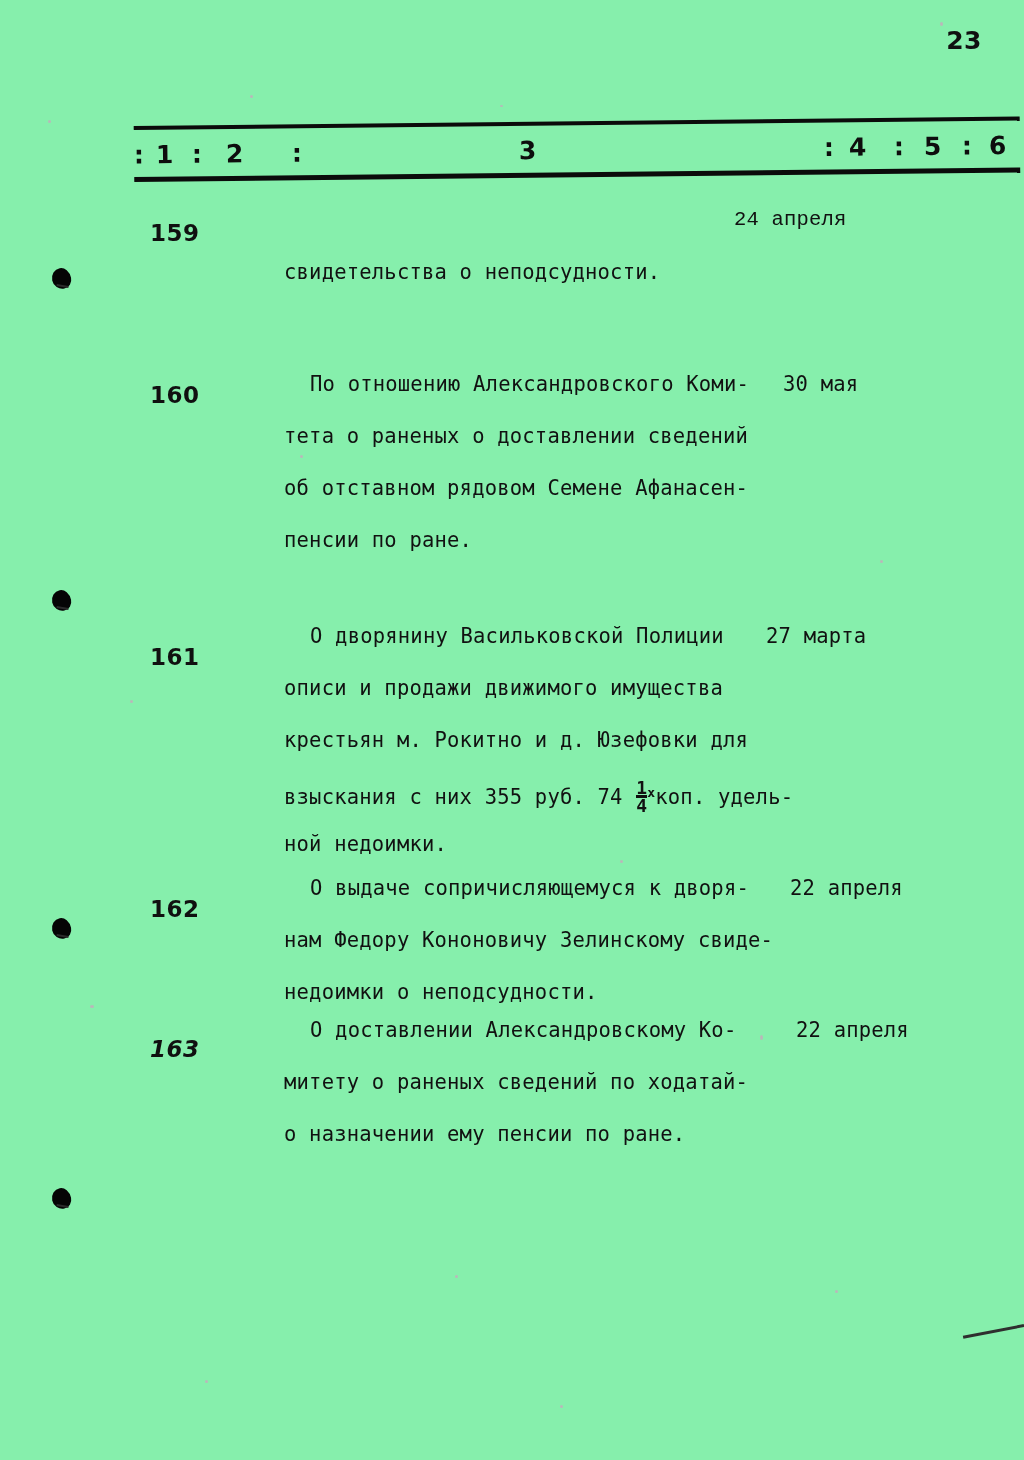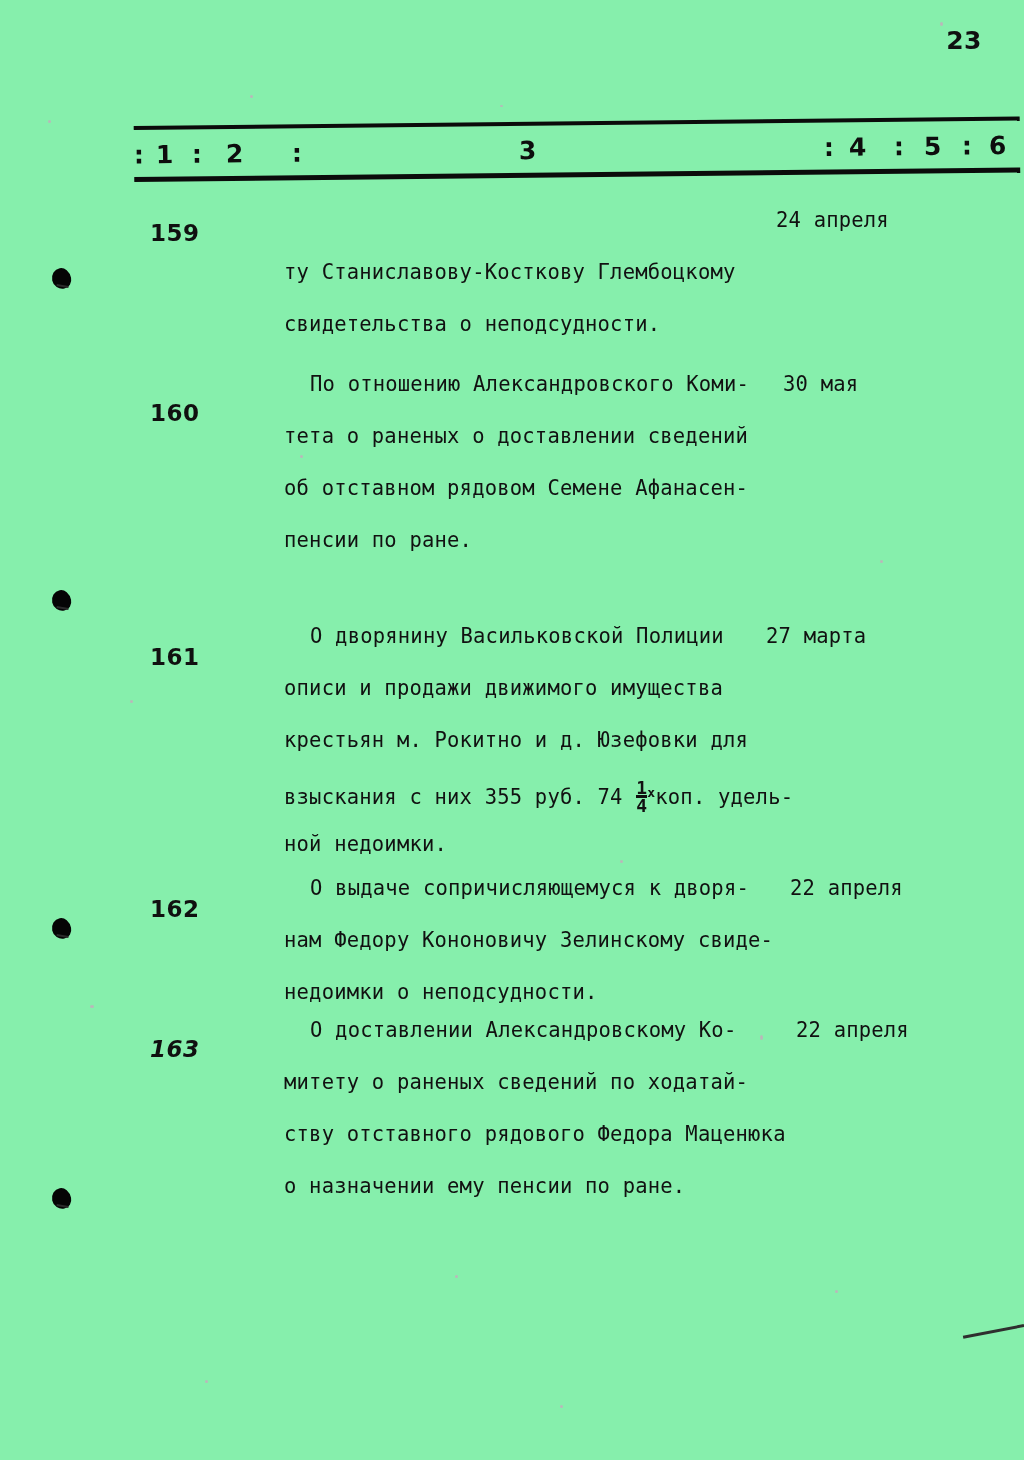--- a/index.html
+++ b/index.html
@@ -216,27 +216,26 @@
 
   <div class="punch-mark" style="top:268px;"></div>
   <div class="punch-mark" style="top:590px;"></div>
   <div class="punch-mark" style="top:918px;"></div>
   <div class="punch-mark" style="top:1188px;"></div>
 
   <div id="entries-root">
       <div class="entry" style="top: 208px;">
         <div class="entry-number" style="top: 12px;">159</div>
         <div class="entry-body">
-          <div class="entry-line indented"><span class="line-date" style="left: 492px;">24 апреля</span></div>
-          <div class="entry-line"><span class="line-text">ту Станиславову-Косткову Глембоцкому</span></div>
+          <div class="entry-line indented"><span class="line-date" style="left: 450px; font-family: Liberation Mono, monospace;">24 апреля</span></div>
           <div class="entry-line"><span class="line-text">свидетельства о неподсудности.</span></div>
         </div>
       </div>
       <div class="entry" style="top: 372px;">
-        <div class="entry-number" style="top: 28px;">160</div>
+        <div class="entry-number" style="top: 10px;">160</div>
         <div class="entry-body">
           <div class="entry-line indented"><span class="line-text">По отношению Александровского Коми-</span><span class="line-date" style="left: 499px;">30 мая</span></div>
           <div class="entry-line"><span class="line-text">тета о раненых о доставлении сведений</span></div>
           <div class="entry-line"><span class="line-text">об отставном рядовом Семене Афанасен-</span></div>
           <div class="entry-line"><span class="line-text">пенсии по ране.</span></div>
         </div>
       </div>
       <div class="entry" style="top: 624px;">
         <div class="entry-number" style="top: 20px;">161</div>
         <div class="entry-body">
@@ -253,21 +252,20 @@
           <div class="entry-line indented"><span class="line-text">О выдаче сопричисляющемуся к дворя-</span><span class="line-date" style="left: 506px;">22 апреля</span></div>
           <div class="entry-line"><span class="line-text">нам Федору Кононовичу Зелинскому свиде-</span></div>
           <div class="entry-line"><span class="line-text">недоимки о неподсудности.</span></div>
         </div>
       </div>
       <div class="entry" style="top: 1018px;">
         <div class="entry-number" style="top: 18px; font-style: italic;">163</div>
         <div class="entry-body">
           <div class="entry-line indented"><span class="line-text">О доставлении Александровскому Ко-</span><span class="line-date" style="left: 512px;">22 апреля</span></div>
           <div class="entry-line"><span class="line-text">митету о раненых сведений по ходатай-</span></div>
-          <div class="entry-line"><span class="line-text">ству отставного рядового Федора Маценюка</span></div>
           <div class="entry-line"><span class="line-text">о назначении ему пенсии по ране.</span></div>
         </div>
       </div>
     </div>
 
   <div class="speck" style="left:250px; top:95px;  width:3px; height:3px;"></div>
   <div class="speck" style="left:48px;  top:120px; width:3px; height:3px;"></div>
   <div class="speck" style="left:500px; top:105px; width:3px; height:2px;"></div>
   <div class="speck" style="left:940px; top:22px;  width:3px; height:4px;"></div>
   <div class="speck" style="left:300px; top:455px; width:3px; height:3px;"></div>

